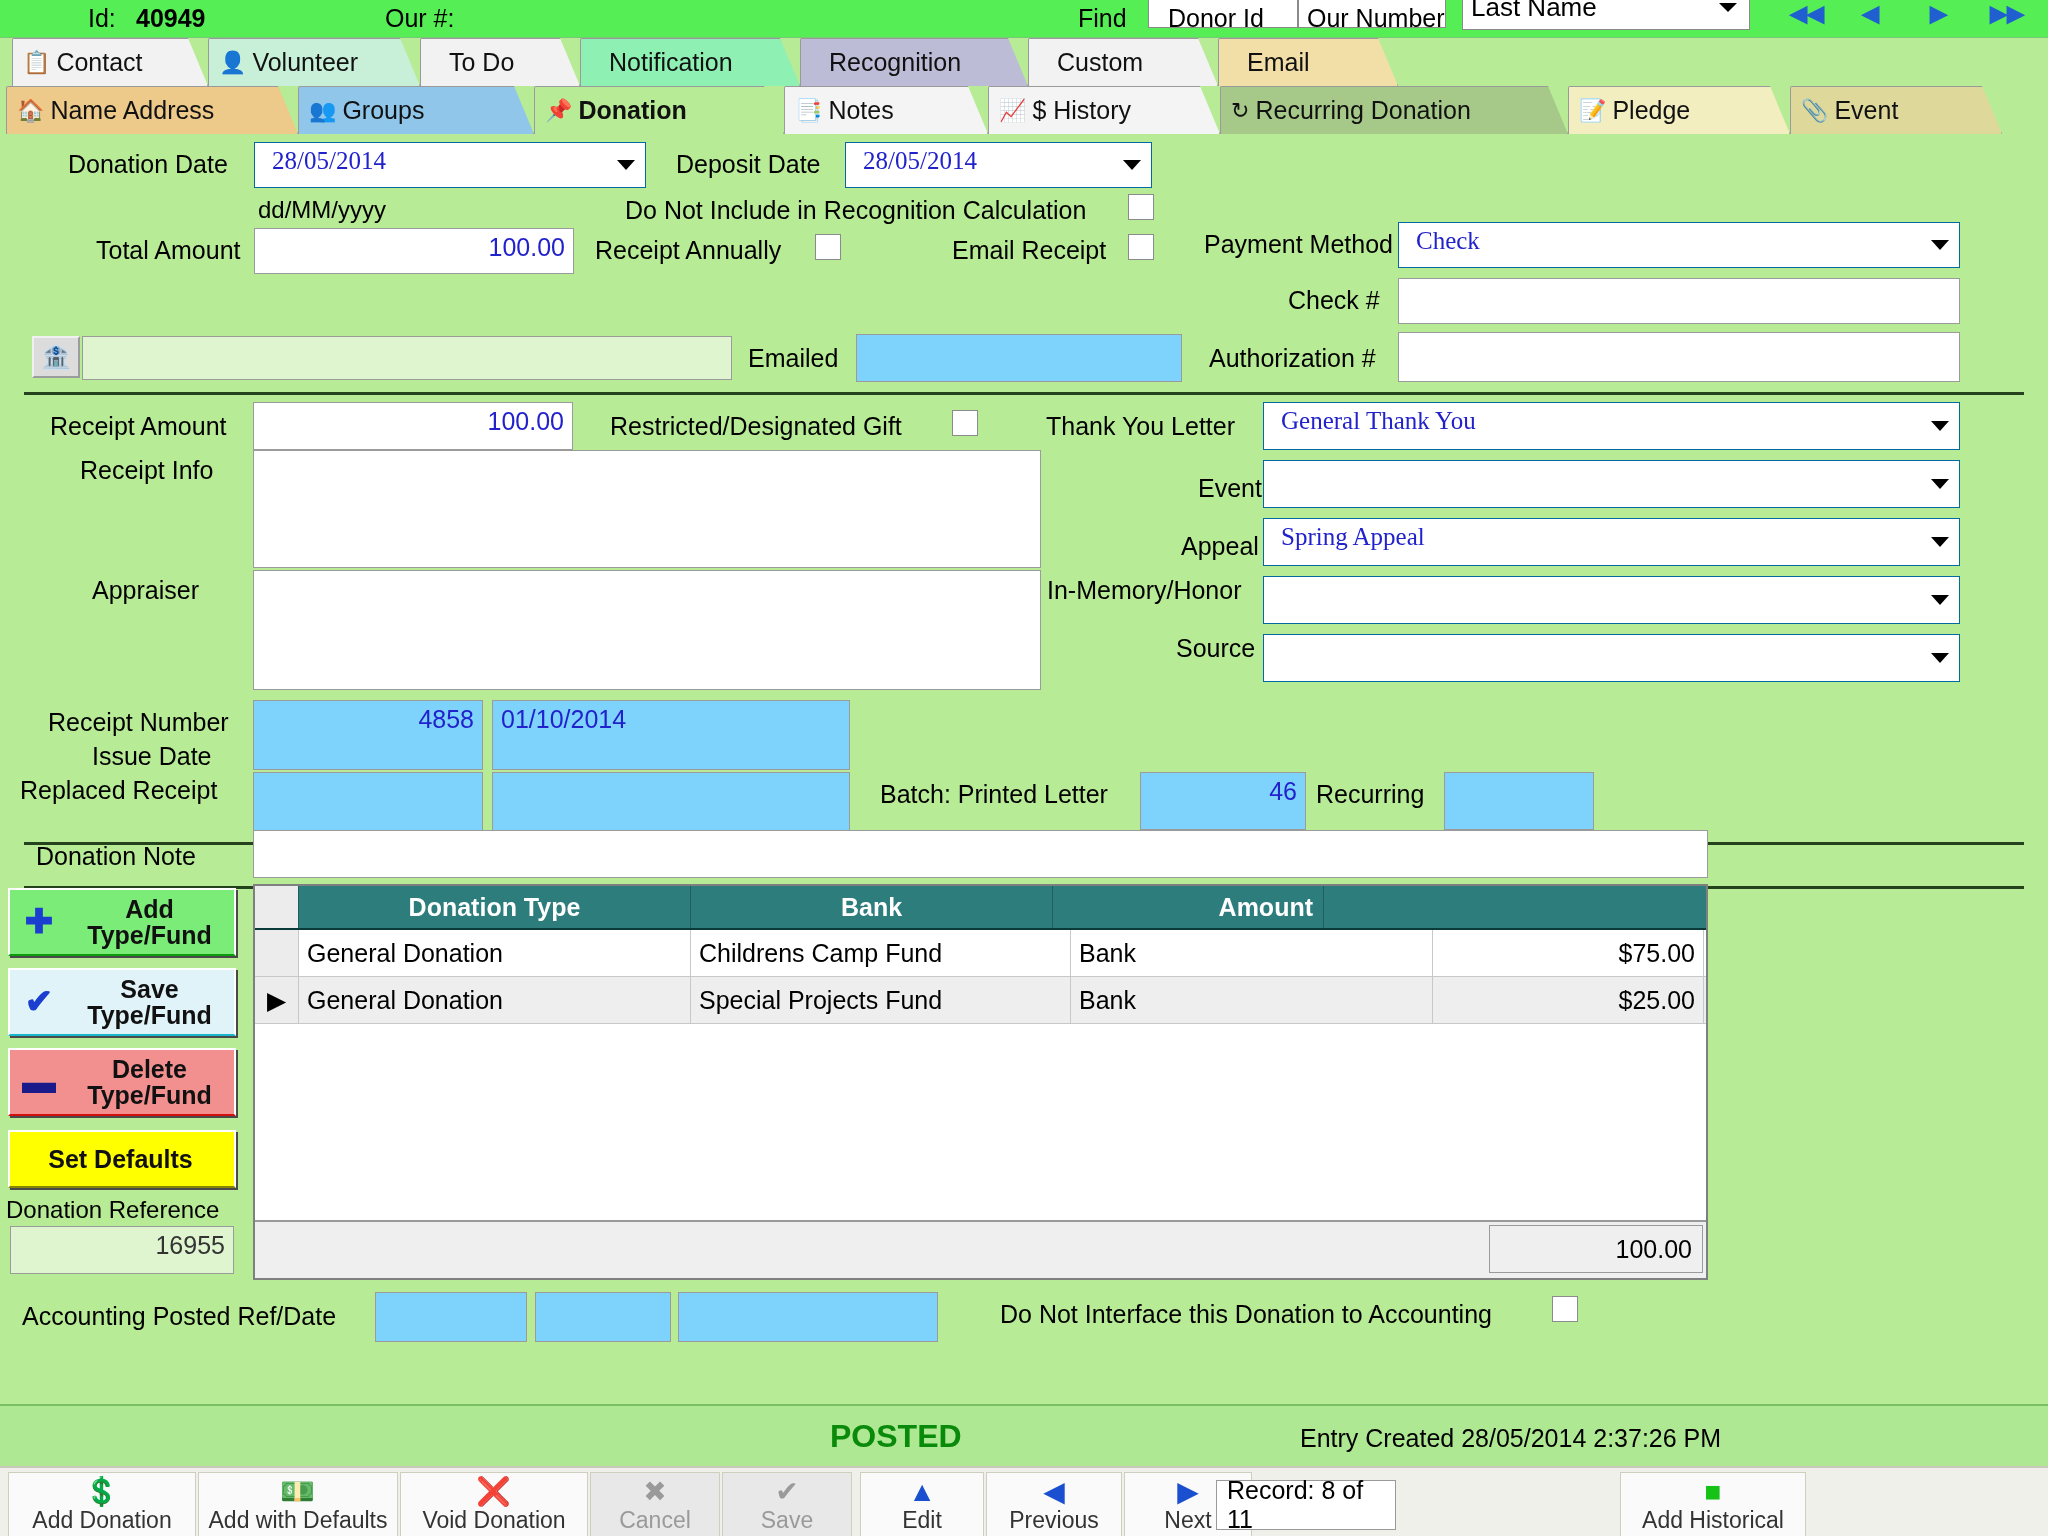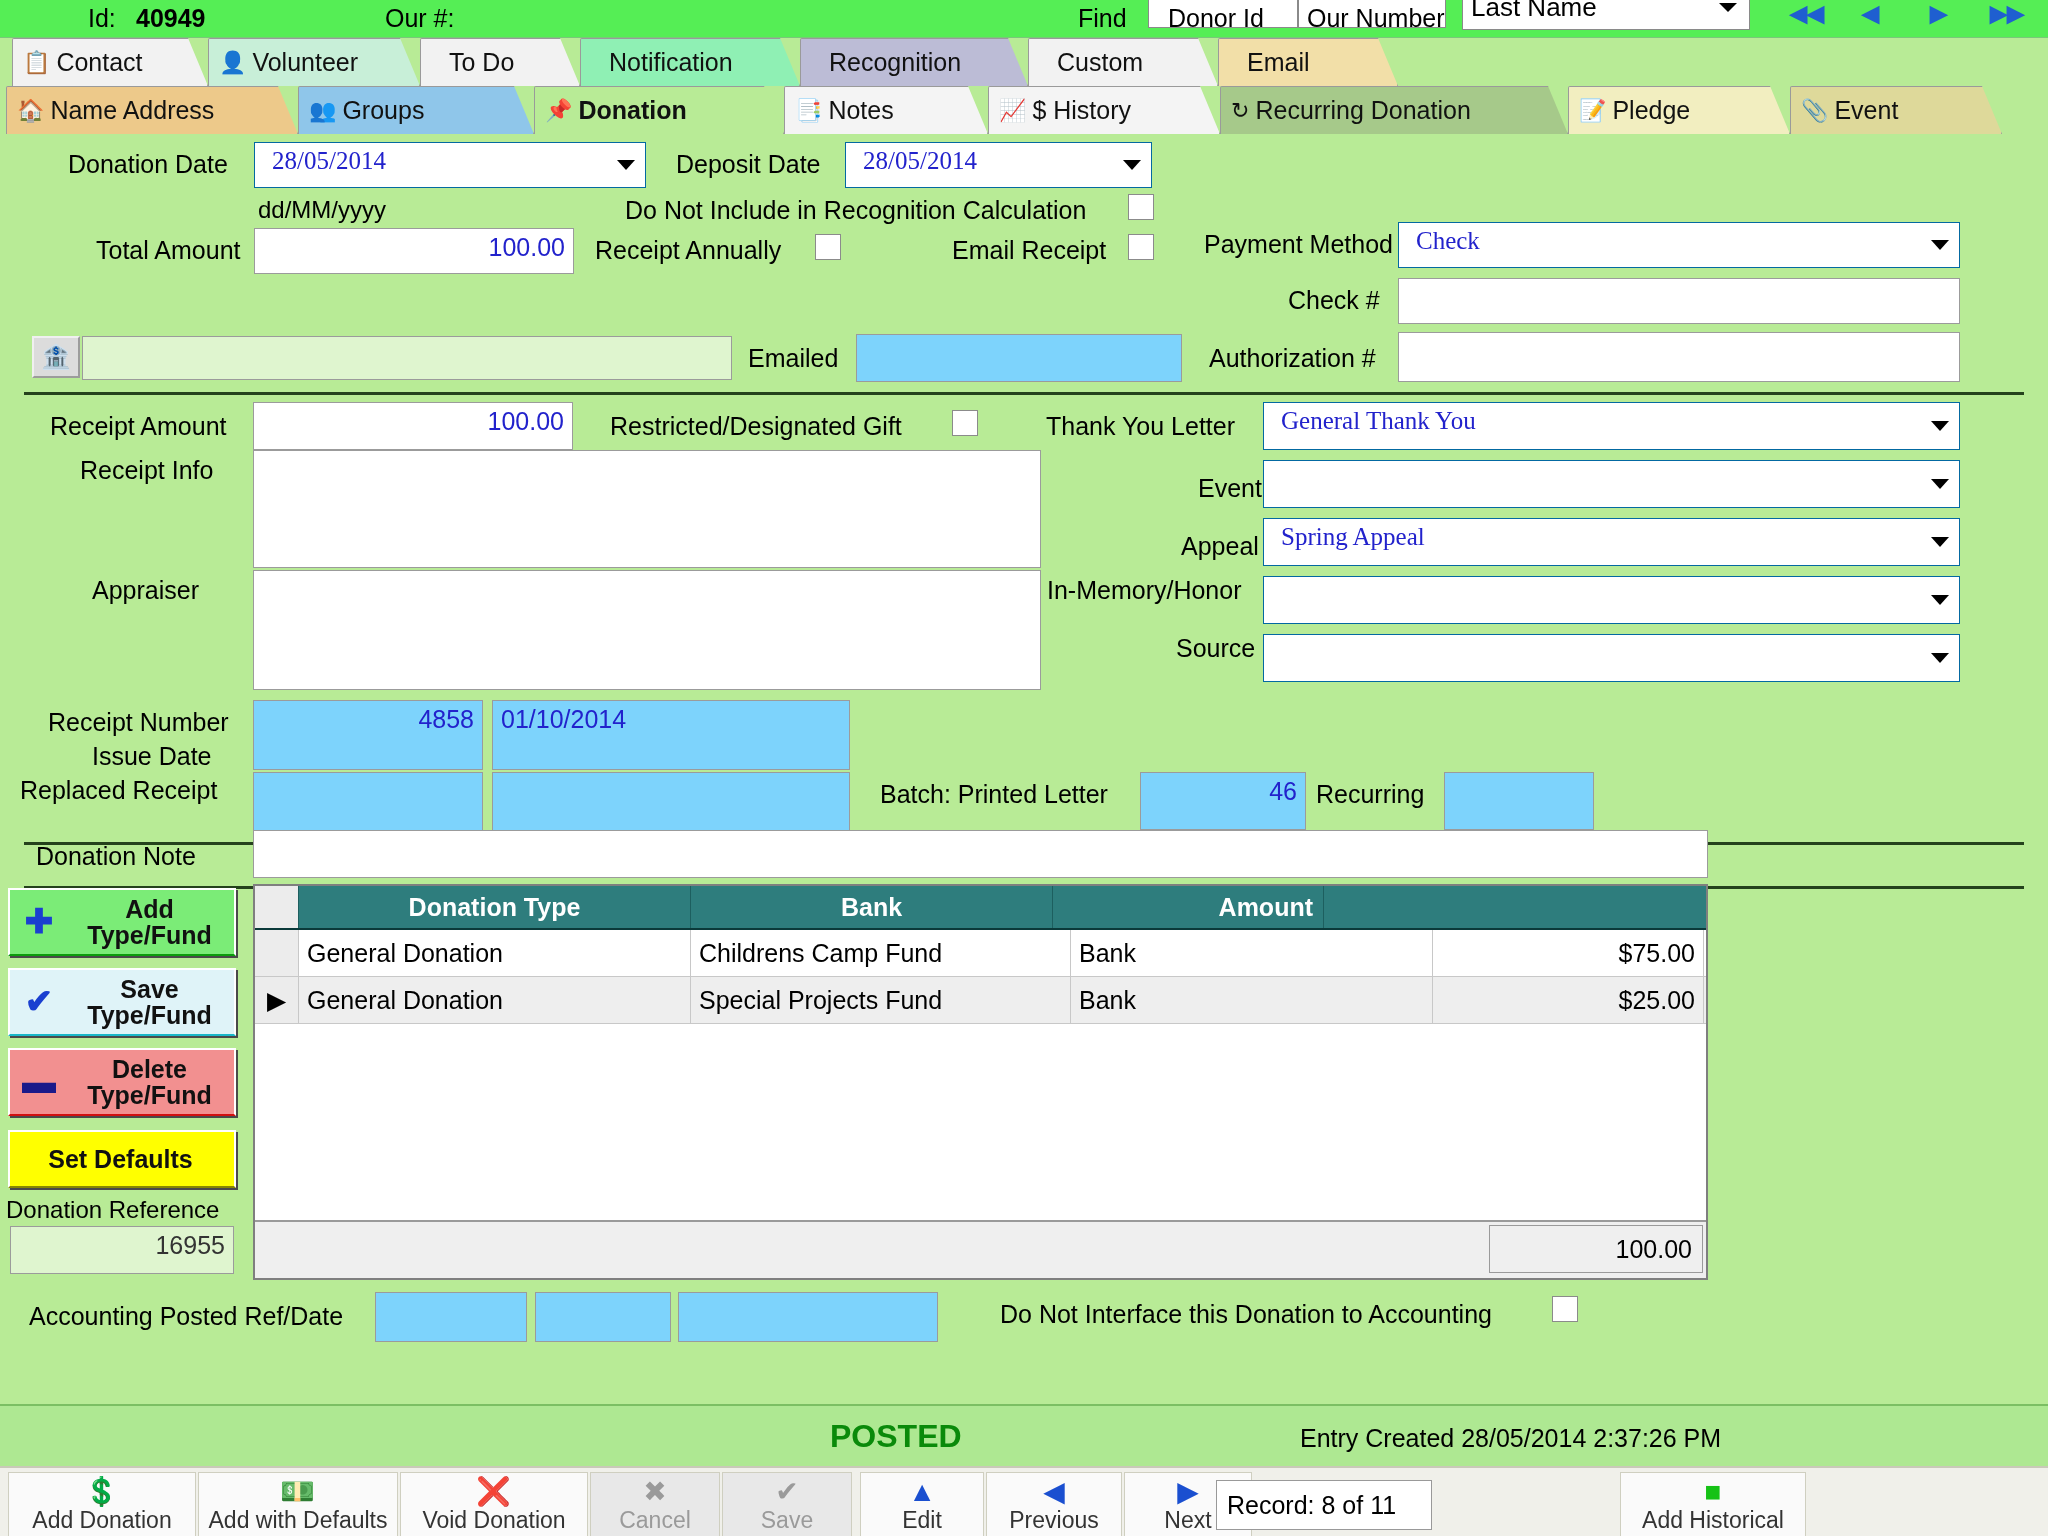--- a/index.html
+++ b/index.html
@@ -196,21 +196,21 @@
   .tbtn {
     position: absolute; top: 4px; height: 66px;
     background: #fafafa; border: 1px solid #cfcfc0;
     display: flex; flex-direction: column; align-items: center;
     padding-top: 4px;
   }
   .tbtn .ticon2 { font-size: 28px; line-height: 30px; }
   .tbtn .tlab2 { font-size: 23px; color: #333; white-space: nowrap; }
   .tbtn.disabled .tlab2 { color: #9a9a9a; }
   .reccount {
-    position: absolute; top: 12px; left: 1216px; width: 216px; height: 50px;
+    position: absolute; top: 12px; left: 1216px; width: 180px; height: 50px;
     background: #ffffff; border: 1px solid #999;
     display: flex; align-items: center; padding-left: 10px;
     font-size: 25px; color: #000;
   }
 </style>
 </head>
 <body>
 
 <div id="app">
 
@@ -455,21 +455,21 @@
         <div class="gc c-type">General Donation</div>
         <div class="gc c-fund">Special Projects Fund</div>
         <div class="gc c-bank">Bank</div>
         <div class="gc c-amt">$25.00</div>
       </div>
       <div class="gfoot">
         <div class="gtotal">100.00</div>
       </div>
     </div>
 
-    <div class="lab" style="left:29px; top:1168px;text-align:center;">Accounting Posted Ref/Date</div>
+    <div class="lab" style="left:22px; top:1168px;text-align:center;">Accounting Posted Ref/Date</div>
     <div class="fld cream" style="left:375px; top:1158px; width:152px; height:50px;"></div>
     <div class="fld cream" style="left:535px; top:1158px; width:136px; height:50px;"></div>
     <div class="fld cream" style="left:678px; top:1158px; width:260px; height:50px;"></div>
 
     <div class="lab" style="left:1000px; top:1166px;">Do Not Interface this Donation to Accounting</div>
     <div class="chk" style="left:1552px; top:1162px;"></div>
   </div>
 
   <div class="statusbar">
     <div class="posted">POSTED</div>

